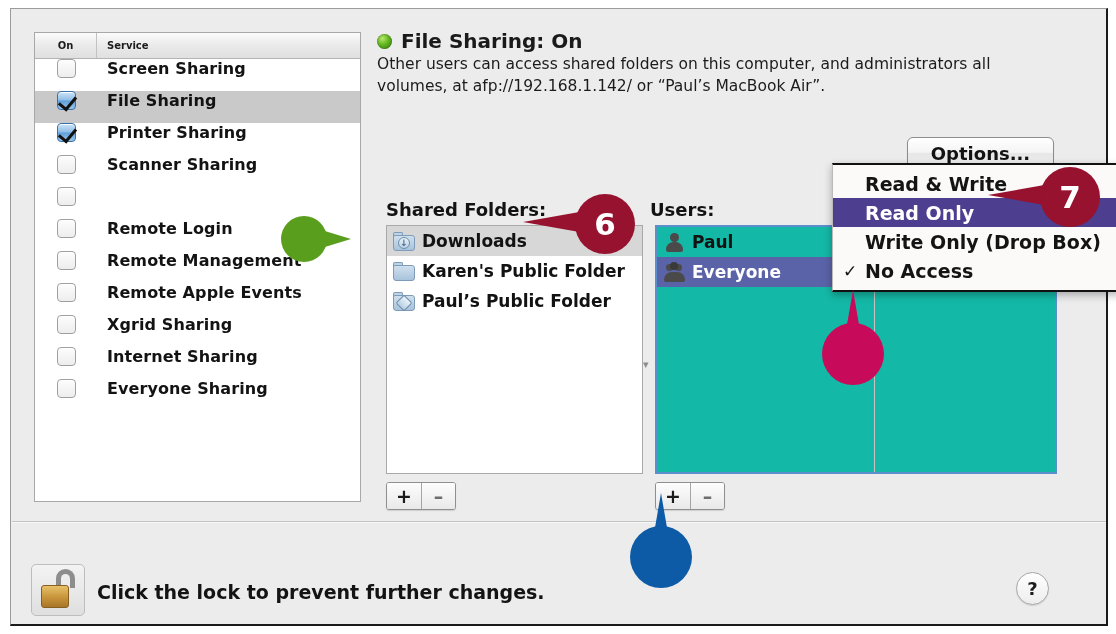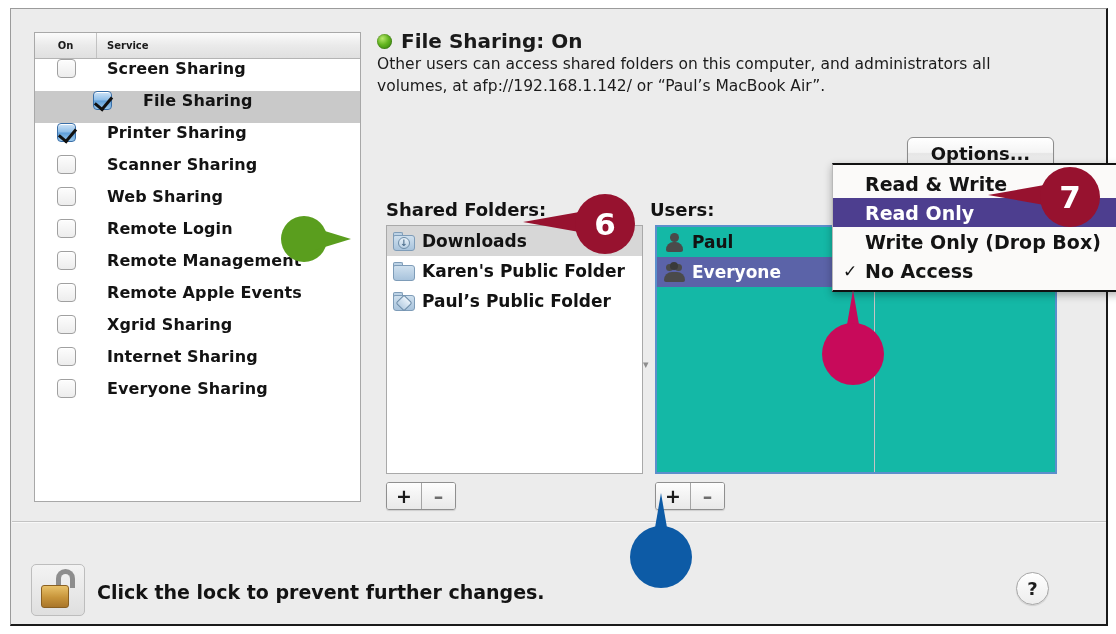--- a/index.html
+++ b/index.html
@@ -36,21 +36,21 @@
     width:62px; display:flex; align-items:center; justify-content:center;
     border-right:1px solid #c2c2c2;
   }
   #svc-head .h-service{
     flex:1; display:flex; align-items:center; padding-left:10px;
   }
   .svc-row{
     display:flex; align-items:flex-start; height:32px;
     font-size:16px; font-weight:bold; color:#131313;
   }
-  .svc-row.sel{ background:#c9c9c9;padding-left:36px; }
+  .svc-row.sel{ background:#c9c9c9; }
   .svc-row .cell-on{
     width:62px; display:flex; align-items:center; justify-content:center;
   }
   .svc-row .cell-name{ flex:1; padding-left:10px; letter-spacing:.1px;}
   .cb{
     width:19px; height:19px; border-radius:4px;
     border:1px solid #a0a0a0;
     background:linear-gradient(to bottom,#fdfdfd,#ededed);
     box-shadow:inset 0 1px 0 #fff;
     position:relative;
@@ -342,21 +342,20 @@
         <div class="svc-row">
           <div class="cell-on">
             <div class="cb"></div>
           </div>
           <div class="cell-name">Scanner Sharing</div>
         </div>
         <div class="svc-row">
           <div class="cell-on">
             <div class="cb"></div>
           </div>
-          <div class="cell-name">Web Sharing</div>
         </div>
         <div class="svc-row">
           <div class="cell-on">
             <div class="cb"></div>
           </div>
           <div class="cell-name">Remote Login</div>
         </div>
         <div class="svc-row">
           <div class="cell-on">
             <div class="cb"></div>

